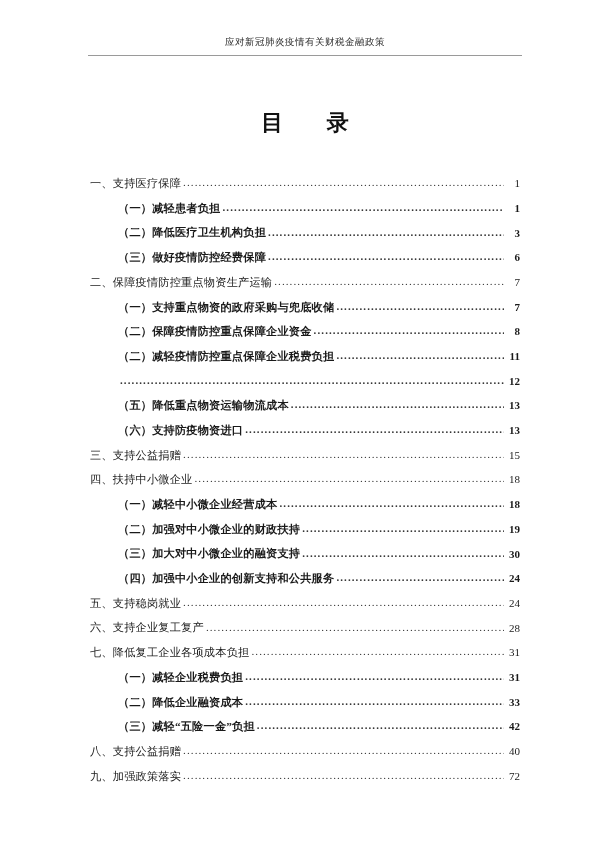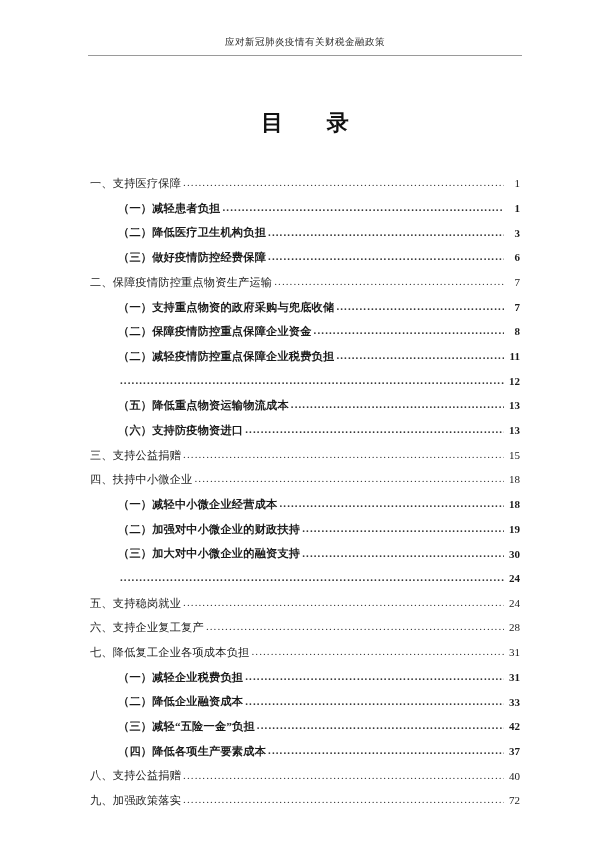--- a/index.html
+++ b/index.html
@@ -170,20 +170,21 @@
         <span class="toc-label">（二）加强对中小微企业的财政扶持</span>
         <span class="toc-dots"></span>
         <span class="toc-page">19</span>
       </div>
       <div class="toc-entry level-2">
         <span class="toc-label">（三）加大对中小微企业的融资支持</span>
         <span class="toc-dots"></span>
         <span class="toc-page">30</span>
       </div>
       <div class="toc-entry level-2">
+        <span class="toc-label">（四）加强中小企业的创新支持和公共服务</span>
         <span class="toc-dots"></span>
         <span class="toc-page">24</span>
       </div>
       <div class="toc-entry">
         <span class="toc-label">五、支持稳岗就业</span>
         <span class="toc-dots"></span>
         <span class="toc-page">24</span>
       </div>
       <div class="toc-entry">
         <span class="toc-label">六、支持企业复工复产</span>
@@ -203,25 +204,20 @@
       <div class="toc-entry level-2">
         <span class="toc-label">（二）降低企业融资成本</span>
         <span class="toc-dots"></span>
         <span class="toc-page">33</span>
       </div>
       <div class="toc-entry level-2">
         <span class="toc-label">（三）减轻“五险一金”负担</span>
         <span class="toc-dots"></span>
         <span class="toc-page">42</span>
       </div>
-      <div class="toc-entry level-2">
-        <span class="toc-label">（四）降低各项生产要素成本</span>
-        <span class="toc-dots"></span>
-        <span class="toc-page">37</span>
-      </div>
       <div class="toc-entry">
         <span class="toc-label">八、支持公益捐赠</span>
         <span class="toc-dots"></span>
         <span class="toc-page">40</span>
       </div>
       <div class="toc-entry">
         <span class="toc-label">九、加强政策落实</span>
         <span class="toc-dots"></span>
         <span class="toc-page">72</span>
       </div>

